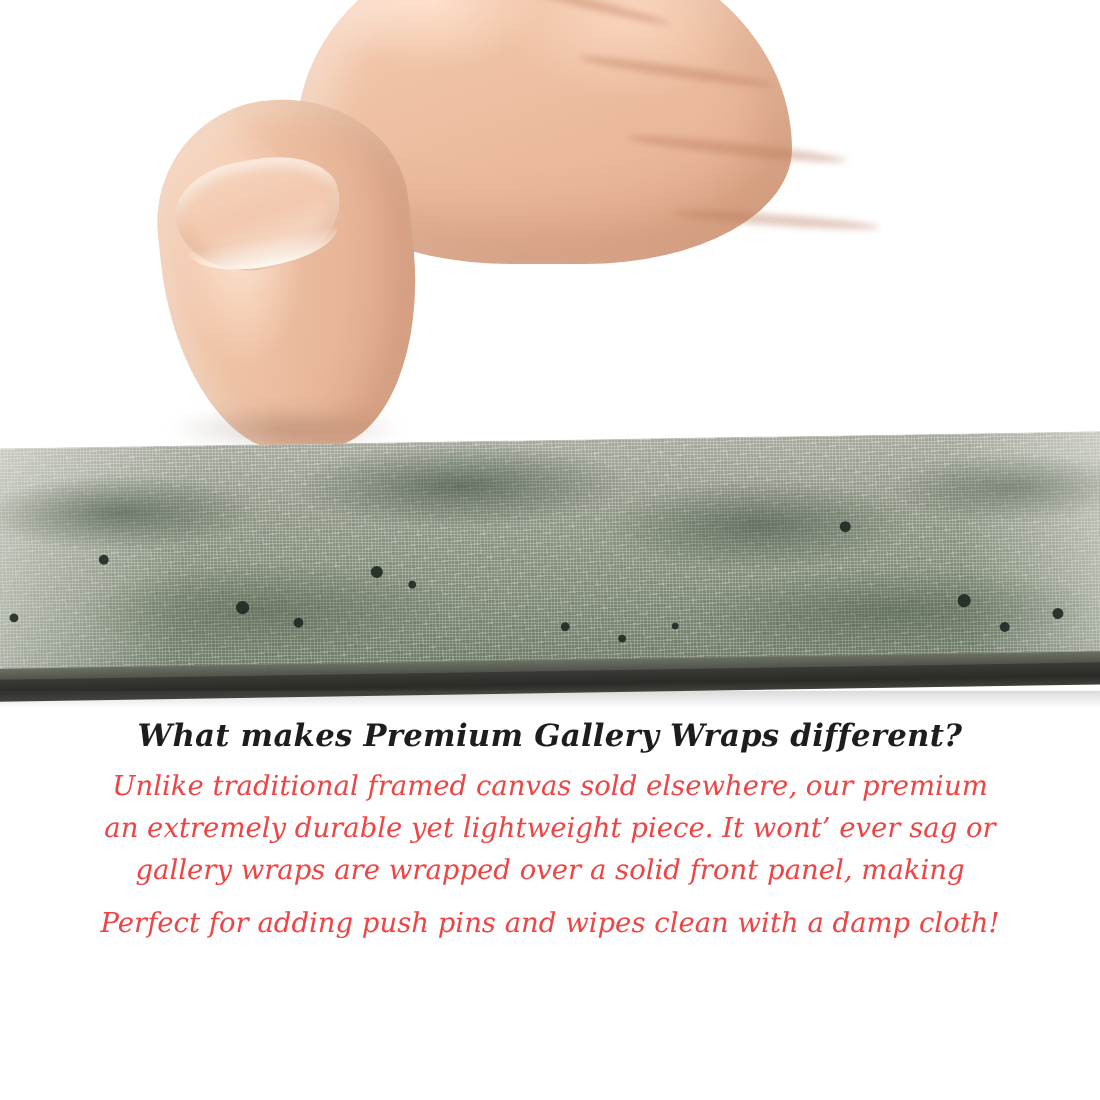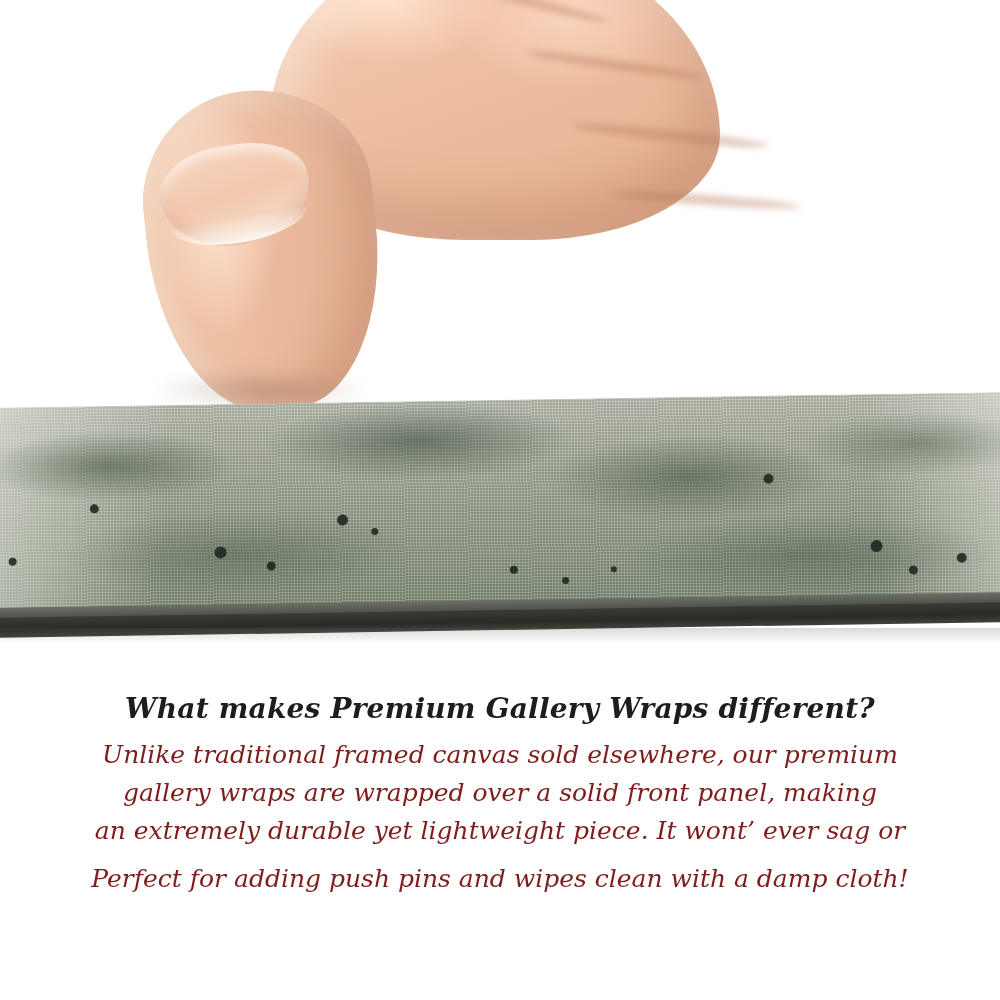--- a/index.html
+++ b/index.html
@@ -182,42 +182,42 @@
     top: 628px;
     width: 1000px;
     height: 16px;
     background: linear-gradient(180deg, rgba(90,90,90,0.22), rgba(255,255,255,0));
   }
 
   
   .caption {
     position: absolute;
     left: 0;
-    top: 690px;
+    top: 650px;
     width: 1000px;
     text-align: center;
     font-family: "DejaVu Serif", serif;
     font-style: italic;
     color: #1d1d1d;
   }
 
   .caption-heading {
     font-size: 28px;
     font-weight: 700;
     line-height: 1.35;
     margin-bottom: 8px;
     letter-spacing: 0.2px;
   }
 
   .caption-body p {
     margin: 0;
     font-size: 25px;
     line-height: 1.52;
     font-weight: 400;
-    color: #7f1d1d;
+    color: #ef4444;
   }
 
   .caption-last {
     margin-top: 10px !important;
     text-align: center;
   }
 </style>
 </head>
 <body>
 
@@ -257,19 +257,19 @@
       <div class="canvas-side"></div>
     </div>
 
     <div class="slab-shadow"></div>
   </div>
 
   <div class="caption">
     <div class="caption-heading">What makes Premium Gallery Wraps different?</div>
     <div class="caption-body">
       <p>Unlike traditional framed canvas sold elsewhere, our premium</p>
+      <p>an extremely durable yet lightweight piece. It wont’ ever sag or</p>
       <p>gallery wraps are wrapped over a solid front panel, making</p>
-      <p>an extremely durable yet lightweight piece. It wont’ ever sag or</p>
       <p class="caption-last">Perfect for adding push pins and wipes clean with a damp cloth!</p>
     </div>
   </div>
 
 </div>
 
 </body></html>

